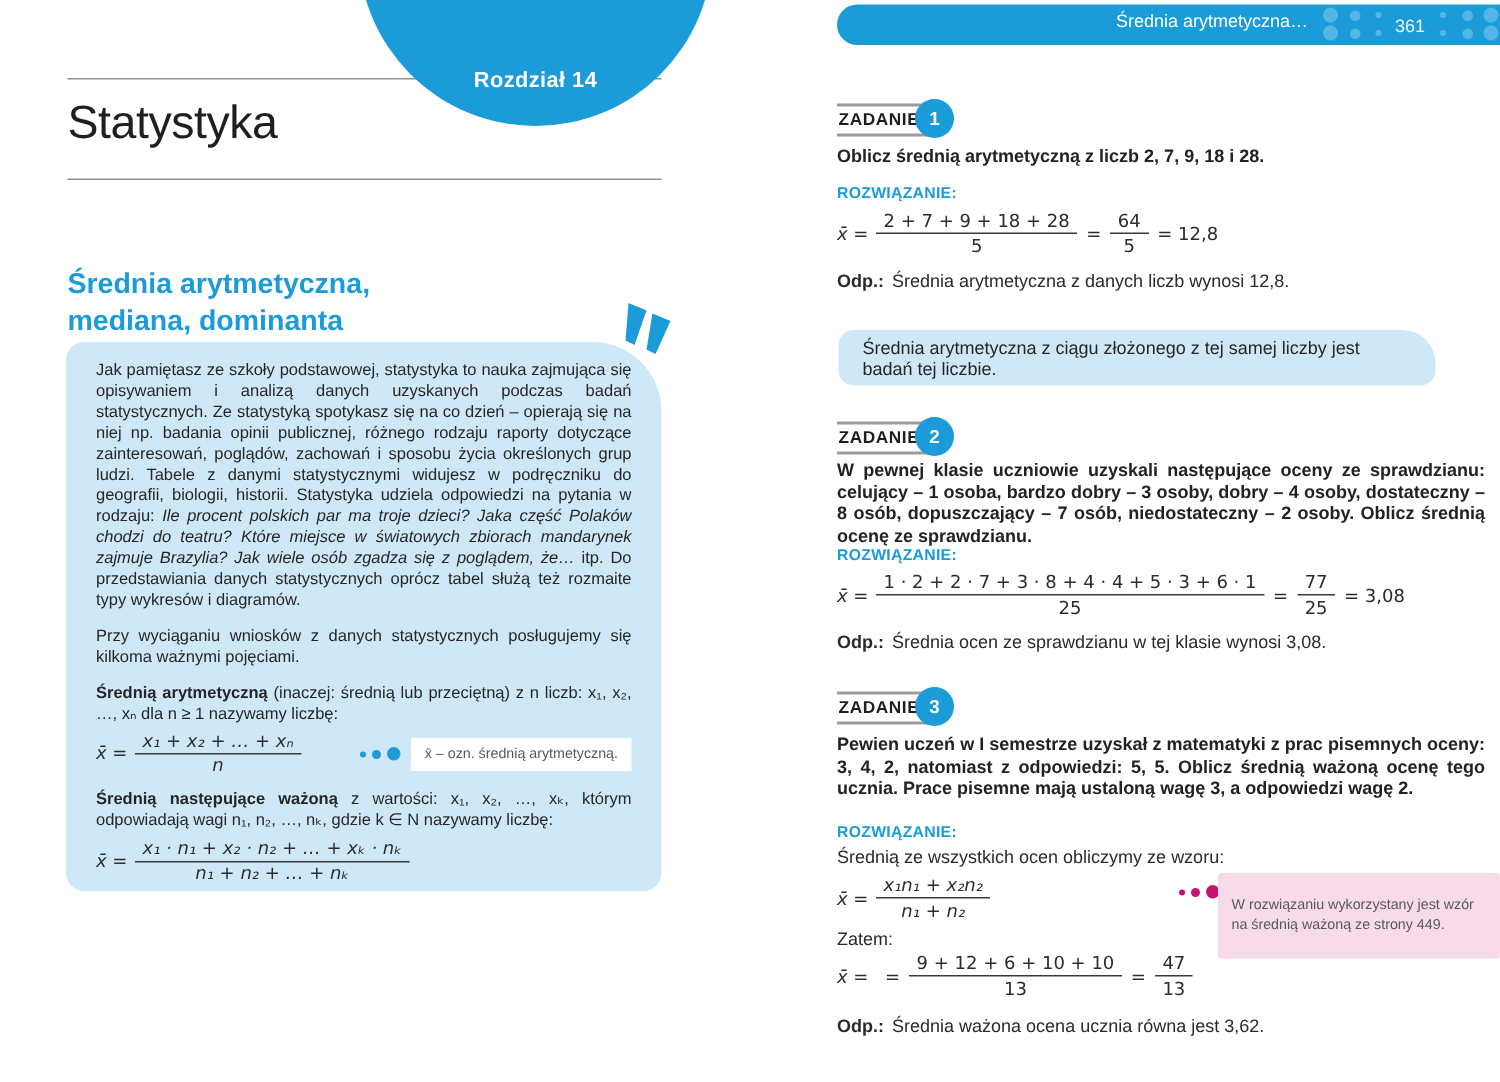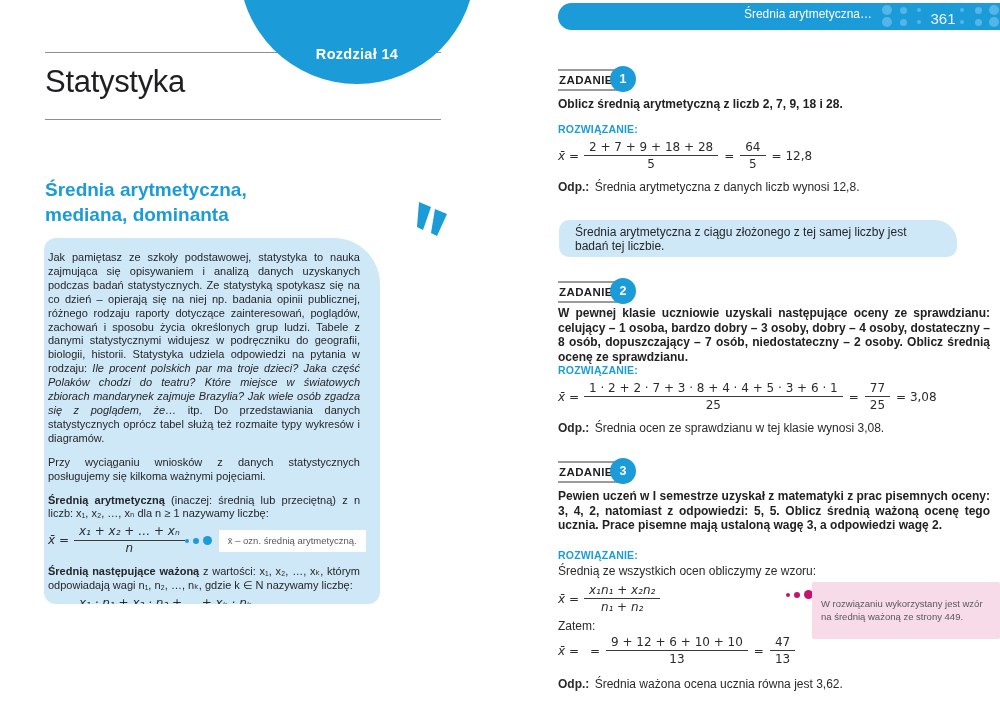--- a/index.html
+++ b/index.html
@@ -24,23 +24,23 @@
   .chapter-circle{position:absolute;left:239px;top:-152px;width:236px;height:236px;
     border-radius:50%;background:var(--blue)}
   .chapter-label{position:absolute;left:280px;top:46px;width:154px;text-align:center;
     color:#fff;font-weight:bold;font-size:14.5px;letter-spacing:.3px}
   .page-title{position:absolute;left:45px;top:64px;font-size:31px;font-weight:normal;
     letter-spacing:-.3px;color:#1f1f21}
   .section-heading{position:absolute;left:45px;top:177px;font-size:19px;font-weight:bold;
     color:var(--blue);line-height:25px;white-space:pre-line}
   .quote-icon{position:absolute;left:414px;top:200px;width:42px;height:38px}
 
-  .intro-box{position:absolute;left:44px;top:238px;width:336px;height:366px;
+  .intro-box{position:absolute;left:44px;top:228px;width:397px;height:366px;
     background:var(--lightblue);border-radius:12px 46px 12px 12px;
-    padding:13px 20px 0 4px;font-size:11px;line-height:13.9px;color:#262628;overflow:hidden}
+    padding:13px 20px 0 20px;font-size:11px;line-height:13.9px;color:#262628;overflow:hidden}
   .intro-box p{text-align:justify;margin-bottom:10px}
   .def-eq{display:flex;align-items:center;margin:3px 0 9px}
 
   
   .eq{display:flex;align-items:center;font-family:"DejaVu Sans",sans-serif;
     font-size:12px;color:#2c2c2e;white-space:nowrap}
   .eq .lhs{font-style:italic;margin-right:5px}
   .eq .op{margin:0 6px}
   .eq .res{margin-left:6px}
   .frac{display:inline-flex;flex-direction:column;text-align:center}
@@ -59,22 +59,22 @@
   .white-note{background:#fff;color:var(--notetext);font-size:9.5px;line-height:12px;
     padding:5px 9px;margin-left:7px;white-space:nowrap}
   .pink-note{position:absolute;left:812px;top:582px;width:188px;background:var(--pink);
     color:var(--notetext);font-size:9.5px;line-height:12.5px;padding:16px 9px;border-radius:2px}
   .pink-note-dots{position:absolute;left:786px;top:590px}
 
   
   .banner{position:absolute;left:558px;top:3px;right:0;height:27px;background:var(--blue);
     border-radius:14px 0 0 14px}
   .banner-title{position:absolute;right:128px;top:7px;color:#fff;font-weight:normal;font-size:12px}
-  .banner-page{position:absolute;left:930px;top:10px;width:26px;text-align:center;
-    color:#eaf6fd;font-size:15px}
+  .banner-page{position:absolute;left:930px;top:10px;width:26px;
+    color:#eaf6fd;font-size:12px}
   .dots-cluster{position:absolute;top:4px;height:25px;display:grid;
     grid-template-columns:repeat(3,16px);grid-template-rows:12px 12px;
     align-items:center;justify-items:center}
   .dots-cluster i{display:block;border-radius:50%;background:var(--dotblue)}
   .dots-cluster .l{width:10px;height:10px}
   .dots-cluster .m{width:7px;height:7px}
   .dots-cluster .s{width:4.5px;height:4.5px}
 
   .z-block{position:absolute;left:558px}
   .z-label{display:inline-block;border-top:2px solid var(--grayline);

